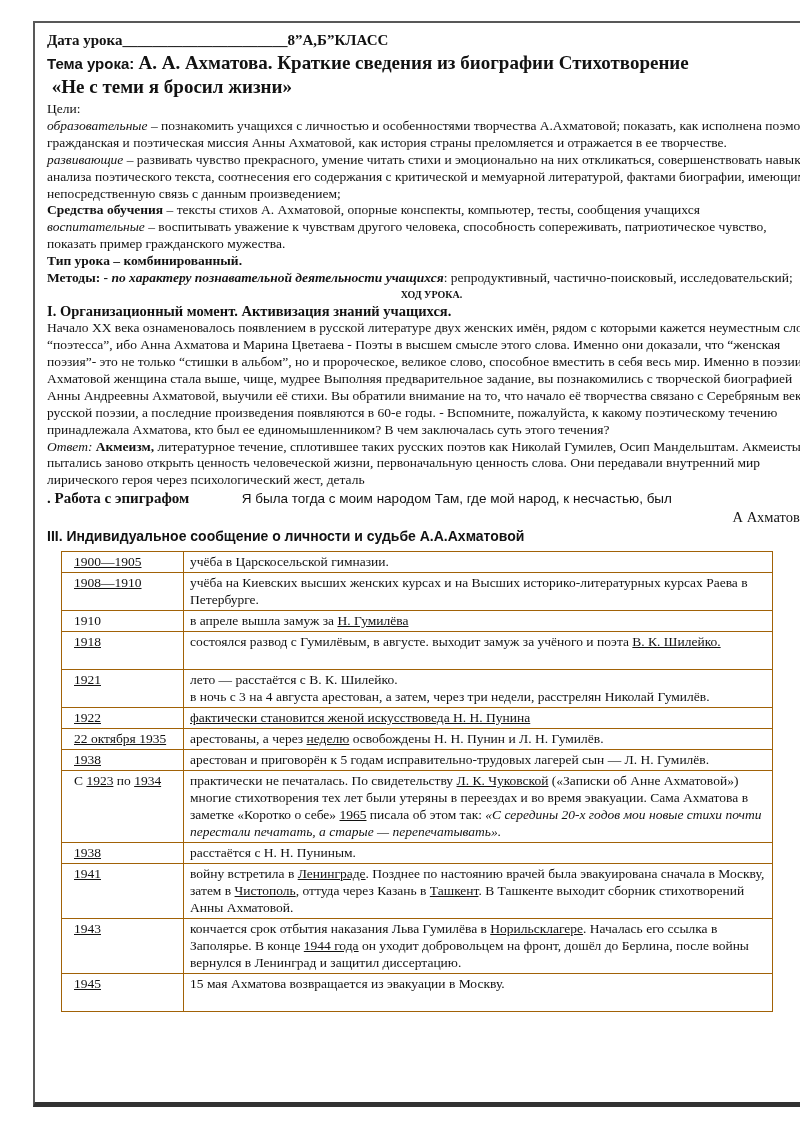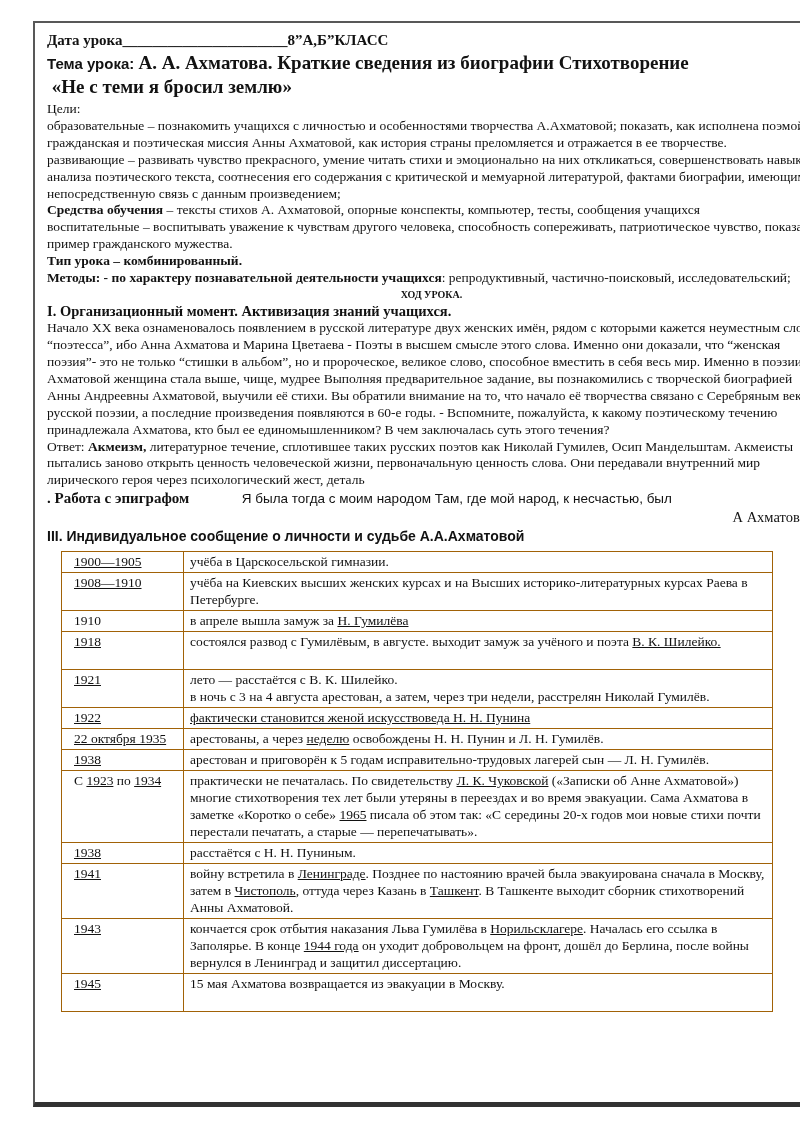--- a/index.html
+++ b/index.html
@@ -12,21 +12,21 @@
     position:absolute;left:33px;top:21px;width:790px;height:1086px;
     box-sizing:border-box;
     border:2px solid #585858;
     border-right:3px solid #3d3d3d;
     border-bottom:5px solid #323232;
     padding:8px 4px 10px 12px;
     overflow:hidden;background:#fff;
   }
   p{margin:0;font-size:13.5px;line-height:1.25;}
   .b{font-weight:bold;}
-  .i{}
+  .i{font-style:italic;}
   .u{text-decoration:underline;}
   .f-sans{font-family:"Liberation Sans","DejaVu Sans",sans-serif;}
   .date-line{font-size:15px;font-weight:bold;margin-bottom:1px;}
   .title{font-size:19px;font-weight:bold;line-height:1.3;white-space:pre-wrap;margin-bottom:1px;}
   .title .f-sans{font-size:15px;}
   .center{text-align:center;}
   .h16{font-size:10px;margin-top:2px;}
   .h15{font-size:14.5px;margin-top:1px;}
   .right{text-align:right;font-size:14.5px;padding-right:10px;}
   .epigraph-line .b{font-size:15px;margin-top:37px;}
@@ -42,21 +42,21 @@
     overflow:hidden;
   }
   table.bio td.date{padding-left:12px;}
 </style>
 </head>
 <body>
 
 <div class="page">
   <p class="date-line"><span>Дата урока______________________8”А,Б”КЛАСС</span></p>
   <p class="title"><span class="f-sans">Тема урока: </span><span>А. А. Ахматова. Краткие сведения из биографии Стихотворение
- «Не с теми я бросил землю»</span></p>
+ «Не с теми я бросил жизни»</span></p>
   <p>Цели:</p>
   <p><span class="i">образовательные</span><span> – познакомить учащихся с личностью и особенностями творчества А.Ахматовой; показать, как исполнена поэмой гражданская и поэтическая миссия Анны Ахматовой, как история страны преломляется и отражается в ее творчестве.</span></p>
   <p><span class="i">развивающие</span><span> – развивать чувство прекрасного, умение читать стихи и эмоционально на них откликаться, совершенствовать навыки анализа поэтического текста, соотнесения его содержания с критической и мемуарной литературой, фактами биографии, имеющими непосредственную связь с данным произведением;</span></p>
   <p><span class="b">Средства обучения</span><span> – тексты стихов А. Ахматовой, опорные конспекты, компьютер, тесты, сообщения учащихся</span></p>
   <p><span class="i">воспитательные</span><span> – воспитывать уважение к чувствам другого человека, способность сопереживать, патриотическое чувство, показать пример гражданского мужества.</span></p>
   <p><span class="b">Тип урока – комбинированный.</span></p>
   <p><span class="b">Методы: - </span><span class="b i">по характеру познавательной деятельности учащихся</span><span>: репродуктивный, частично-поисковый, исследовательский;</span></p>
   <p class="center h16"><span class="b">ХОД УРОКА.</span></p>
   <p class="h15"><span class="b">I. Организационный момент. Активизация знаний учащихся.</span></p>
   <p><span>Начало XX века ознаменовалось появлением в русской литературе двух женских имён, рядом с которыми кажется неуместным слово “поэтесса”, ибо Анна Ахматова и Марина Цветаева - Поэты в высшем смысле этого слова. Именно они доказали, что “женская поэзия”- это не только “стишки в альбом”, но и пророческое, великое слово, способное вместить в себя весь мир. Именно в поэзии Ахматовой женщина стала выше, чище, мудрее Выполняя предварительное задание, вы познакомились с творческой биографией Анны Андреевны Ахматовой, выучили её стихи. Вы обратили внимание на то, что начало её творчества связано с Серебряным веком русской поэзии, а последние произведения появляются в 60-е годы. - Вспомните, пожалуйста, к какому поэтическому течению принадлежала Ахматова, кто был ее единомышленником? В чем заключалась суть этого течения?</span></p>

